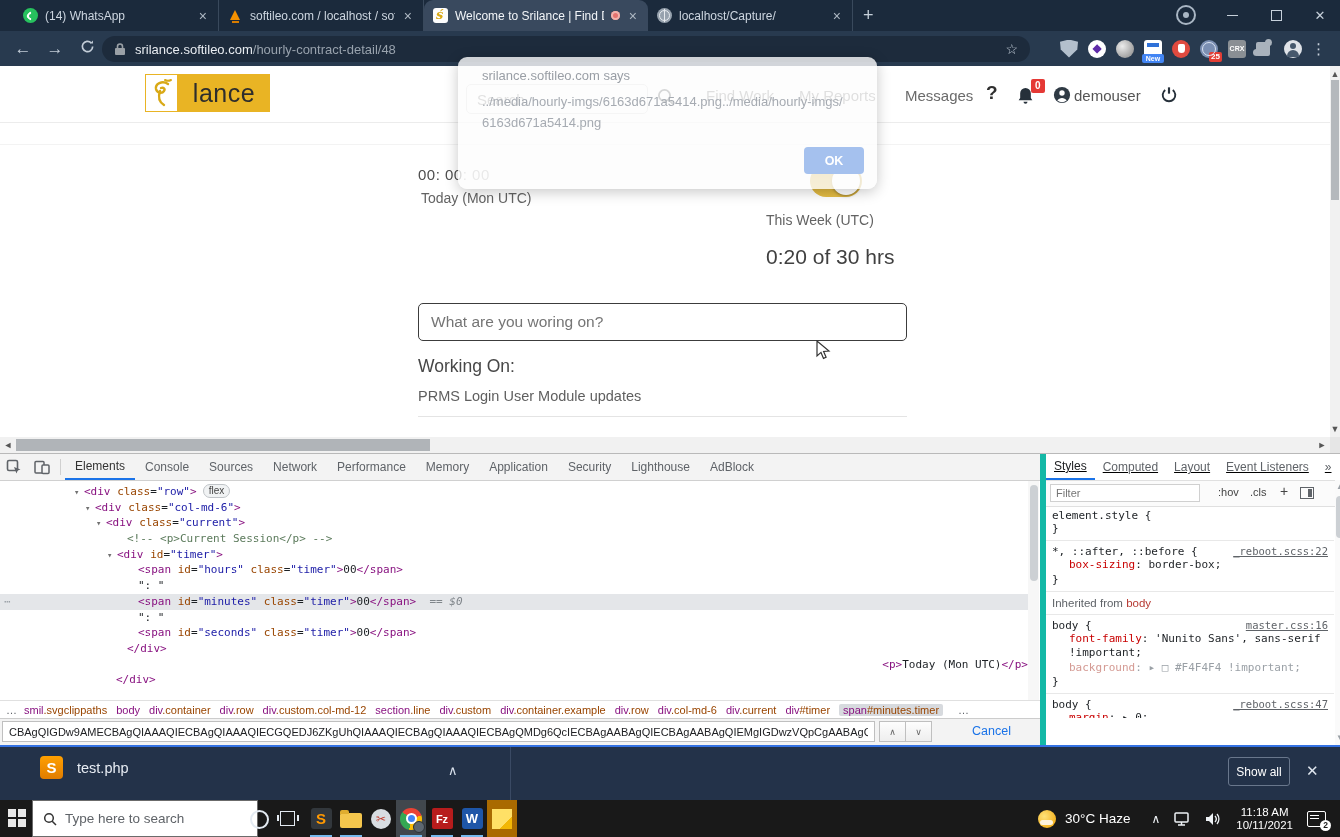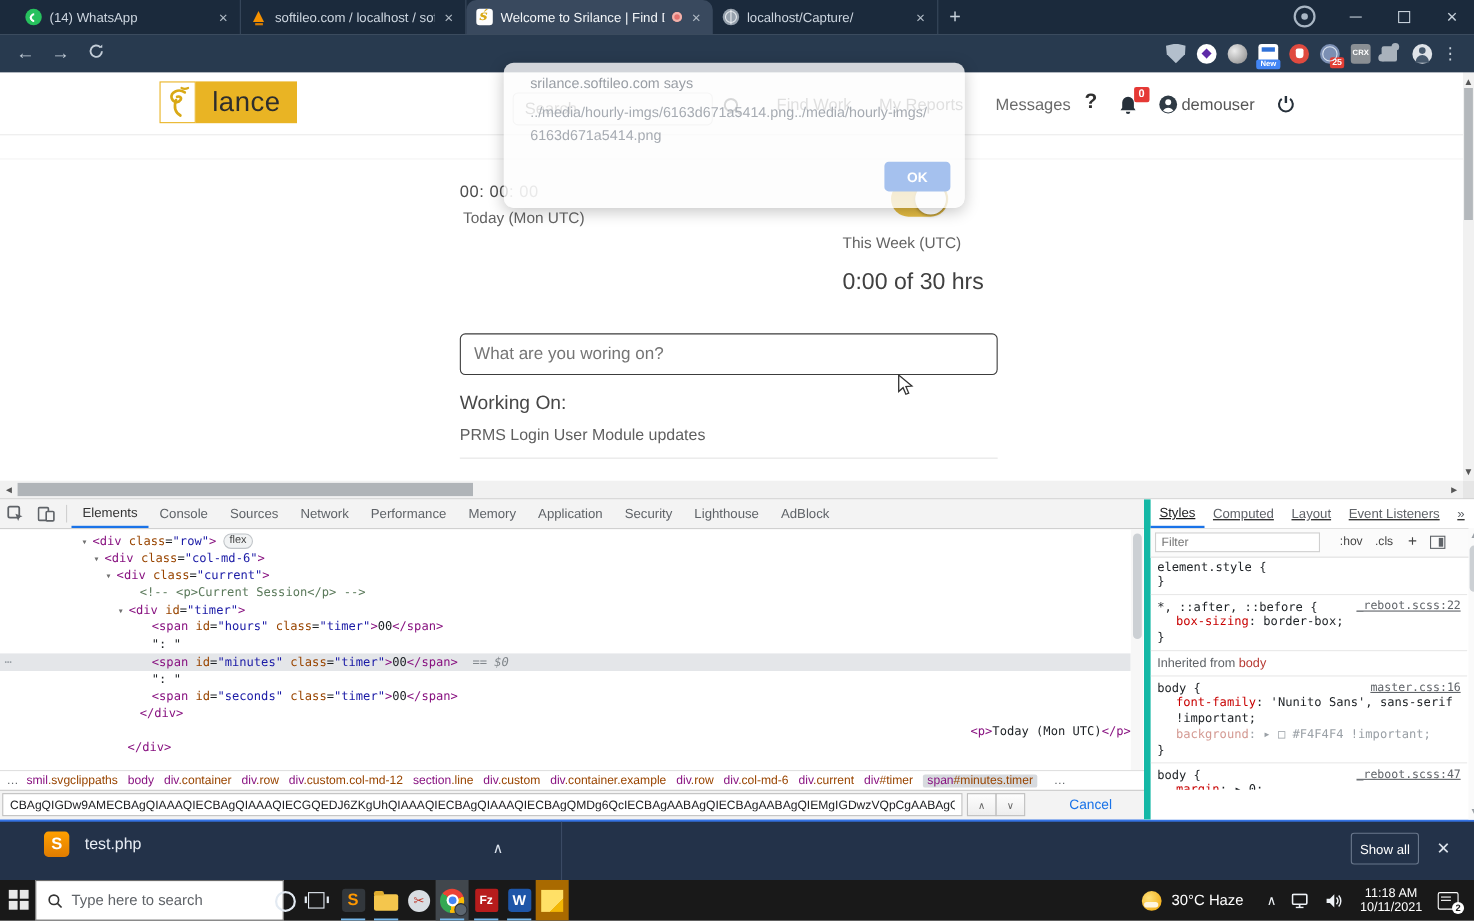--- a/index.html
+++ b/index.html
@@ -239,20 +239,29 @@
 
   <div id="toolbar"></div>
   <div class="navarrow" style="left:12px;top:38px;">←</div>
   <div class="navarrow" style="left:44px;top:38px;">→</div>
   <div class="navarrow" style="left:76px;top:38px;">
     <svg width="15" height="15" viewBox="0 0 16 16">
         <path d="M13.5 8a5.5 5.5 0 1 1-1.6-3.9" fill="none" stroke="#c3cdd8" stroke-width="1.8"></path>
         <path d="M13.8 1.5v3.2h-3.2z" fill="#c3cdd8"></path>
       </svg>
   </div>
+  <div id="urlpill">
+    <svg width="12" height="14" viewBox="0 0 12 14" style="margin-right:9px;flex:none;">
+        <rect x="1" y="6" width="10" height="7" rx="1" fill="#9aa0a6"></rect>
+        <path d="M3.5 6V4.5a2.5 2.5 0 0 1 5 0V6" fill="none" stroke="#9aa0a6" stroke-width="1.6"></path>
+      </svg>
+    <span class="domain">srilance.softileo.com</span>
+      <span class="path">/hourly-contract-detail/48</span>
+    <span id="bookmark-star">☆</span>
+  </div>
   <div id="extrow">
     <span class="ext ext-shield"></span>
     <span class="ext ext-purple"></span>
     <span class="ext ext-gray"></span>
     <span class="ext ext-new">
         <span class="extbadge">New</span>
       </span>
     <span class="ext ext-hand"></span>
     <span class="ext ext-globe25">
         <span class="extbadge-red">25</span>
@@ -315,21 +324,21 @@
 
     <div class="timer-line">
       <span>00</span><span>: </span><span>00</span><span class="light">: </span><span class="light">00</span>
     </div>
     <div id="today-label">Today (Mon UTC)</div>
 
     <div id="toggle">
         <div class="knob"></div>
       </div>
     <div id="week-label">This Week (UTC)</div>
-    <div id="week-hours">0:00 of 30 hrs</div>
+    <div id="week-hours">0:20 of 30 hrs</div>
 
     <input id="task-input" placeholder="What are you woring on?" style="">
     <div id="working-on">Working On:</div>
     <div id="working-item">PRMS Login User Module updates</div>
     <div id="section-divider"></div>
   </div>
 
   <div id="vscroll">
     <div class="scr-arrow" style="left:-3px;top:0;">▲</div>
     <div class="thumb"></div>

